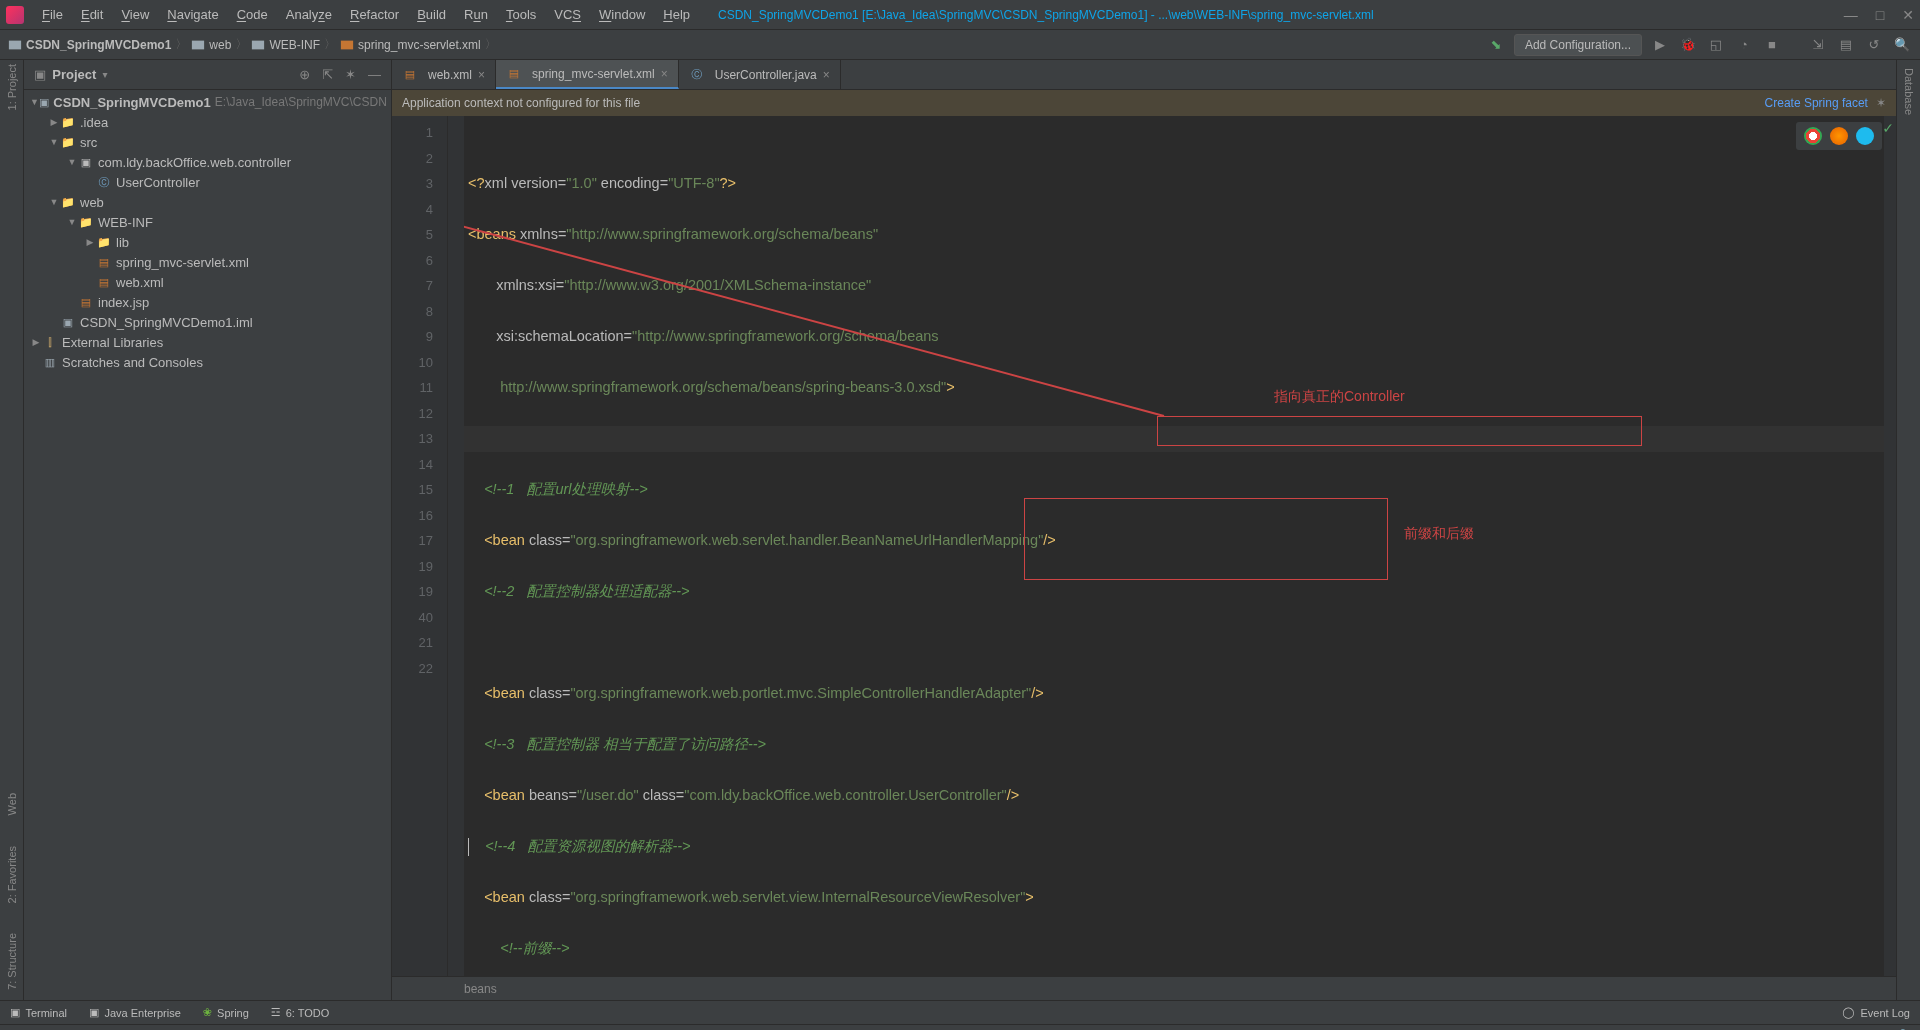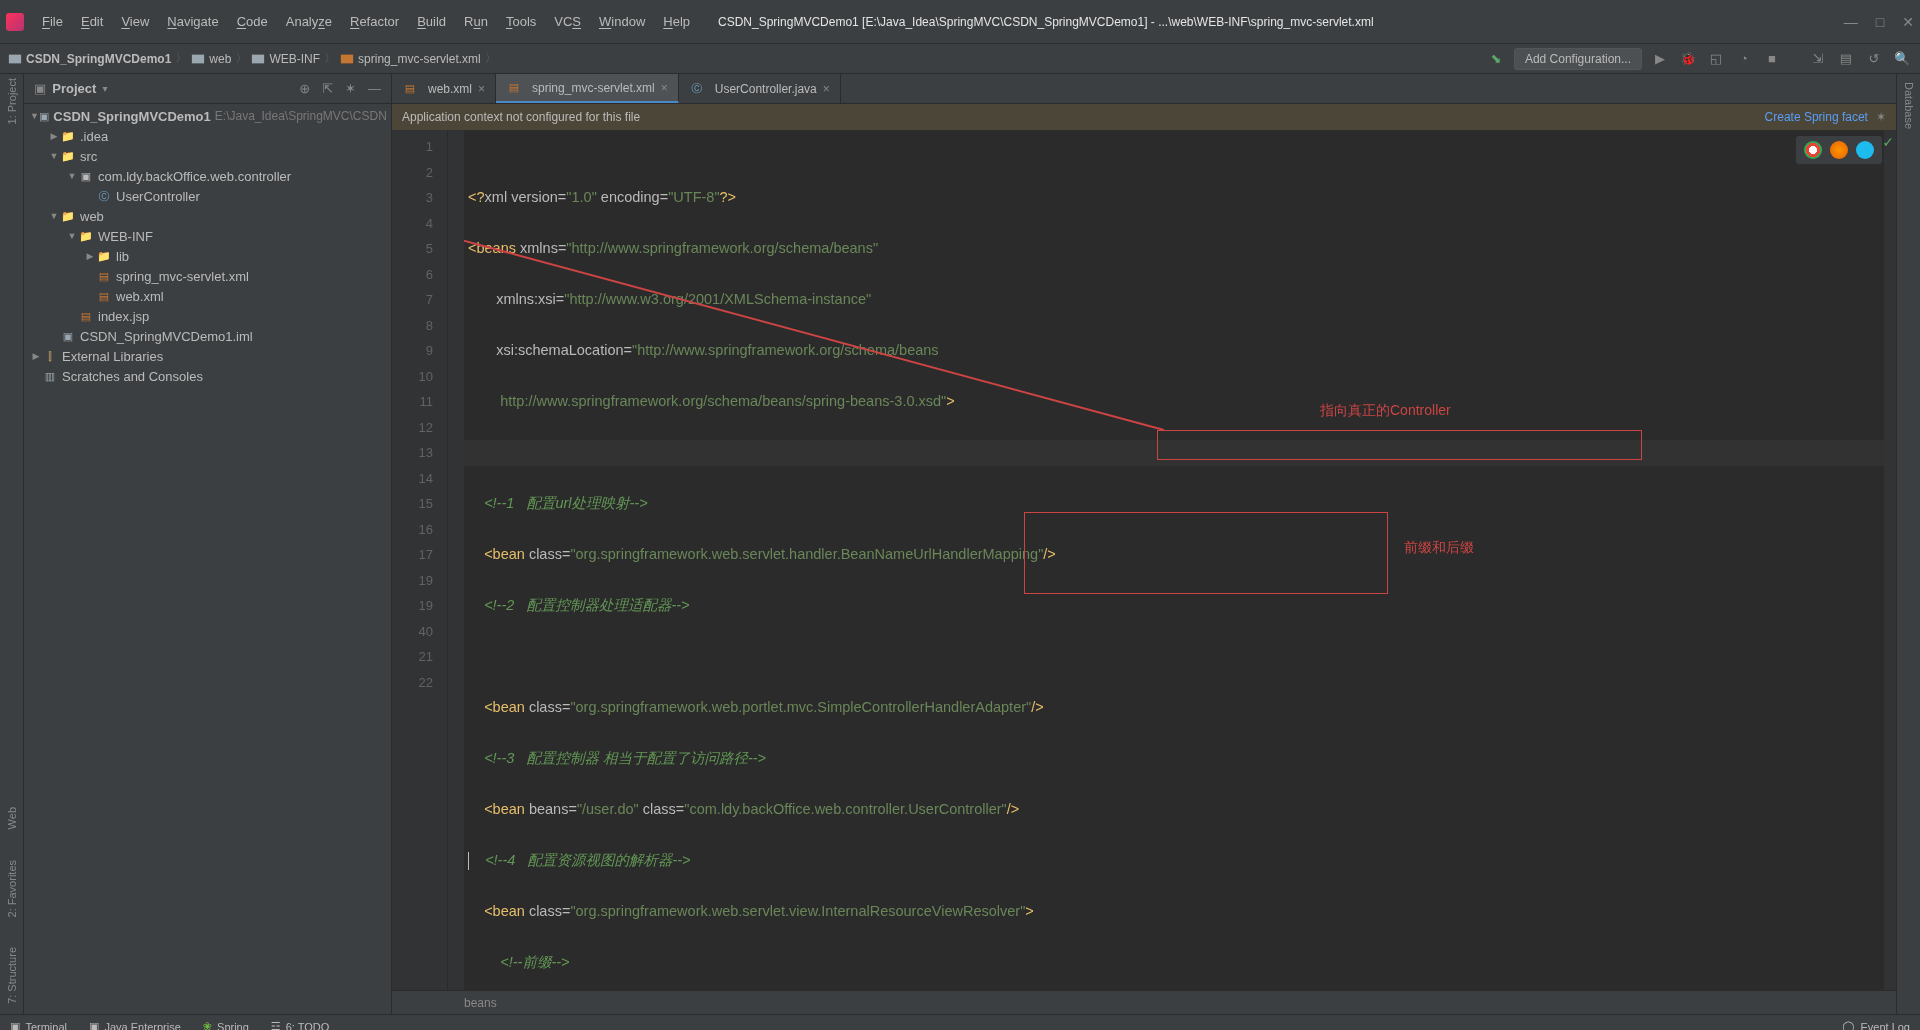--- a/index.html
+++ b/index.html
@@ -1,22 +1,22 @@
 <!DOCTYPE html>
 <html><head>
 <meta charset="utf-8">
 <style>
 * { margin:0; padding:0; box-sizing:border-box; font-family:"Segoe UI",Arial,sans-serif; }
 body { background:#3c3f41; color:#bbb; font-size:13px; width:1920px; height:1030px; overflow:hidden; position:relative; }
-.topbar { height:44px; background:#3c3f41; display:flex; align-items:center; padding:0 6px; border-bottom:1px solid #2b2b2b; }
+.topbar { height:30px; background:#3c3f41; display:flex; align-items:center; padding:0 6px; border-bottom:1px solid #2b2b2b; }
 .app-logo { width:18px; height:18px; border-radius:3px; background:linear-gradient(135deg,#fe315d,#b53471); margin-right:10px; }
 .menu { display:flex; gap:2px; }
 .menu-item { padding:3px 8px; cursor:pointer; color:#bbb; }
 .menu-item u { text-decoration:underline; text-underline-offset:2px; }
-.title-path { margin-left:20px; color:#e5e5e5; font-size:12px; }
+.title-path { margin-left:20px; color:#0ea5e9; font-size:12px; }
 .title-ctrls { margin-left:auto; display:flex; gap:18px; color:#888; }
 .title-ctrls span { cursor:pointer; font-size:14px; }
 .navbar { height:30px; background:#3c3f41; display:flex; align-items:center; padding:0 8px; border-bottom:1px solid #2b2b2b; }
 .crumb { display:flex; align-items:center; color:#bbb; font-size:12px; }
 .crumb-sep { color:#666; margin:0 4px; }
 .crumb-icon { width:14px; height:14px; margin-right:4px; }
 .nav-right { margin-left:auto; display:flex; align-items:center; gap:8px; }
 .config-btn { border:1px solid #555; background:#4c5052; color:#bbb; padding:3px 10px; border-radius:3px; font-size:12px; cursor:pointer; }
 .icon-btn { width:20px; height:20px; display:flex; align-items:center; justify-content:center; color:#888; cursor:pointer; }
 .main { display:flex; height:calc(100% - 90px); }
@@ -314,21 +314,21 @@
 
 
 
         <div class="browser-badges">
           <span style="background:radial-gradient(circle,#fff 30%,#ea4335 30% 55%,#34a853 55% 80%,#fbbc05 80%)"></span>
           <span style="background:radial-gradient(circle,#ff9500,#e66000)"></span>
           <span style="background:#1ebbee"></span>
         </div>
 
         
-        <div class="anno-red" style="top:268px;left:856px">指向真正的Controller</div>
+        <div class="anno-red" style="top:268px;left:810px">指向真正的Controller</div>
         <div class="anno-box" style="top:300px;left:693px;width:485px;height:30px"></div>
         <div class="anno-red" style="top:405px;left:940px">前缀和后缀</div>
         <div class="anno-box" style="top:382px;left:560px;width:364px;height:82px"></div>
         <svg class="arrow-svg" width="1100" height="400">
           <defs>
               <marker id="ah" markerWidth="10" markerHeight="10" refX="8" refY="3" orient="auto">
                 <path d="M0,0 L0,6 L9,3 z" fill="#cc4444"></path>
               </marker>
             </defs>
           <line x1="700" y1="300" x2="-180" y2="62" stroke="#cc4444" stroke-width="2" marker-end="url(#ah)"></line>

